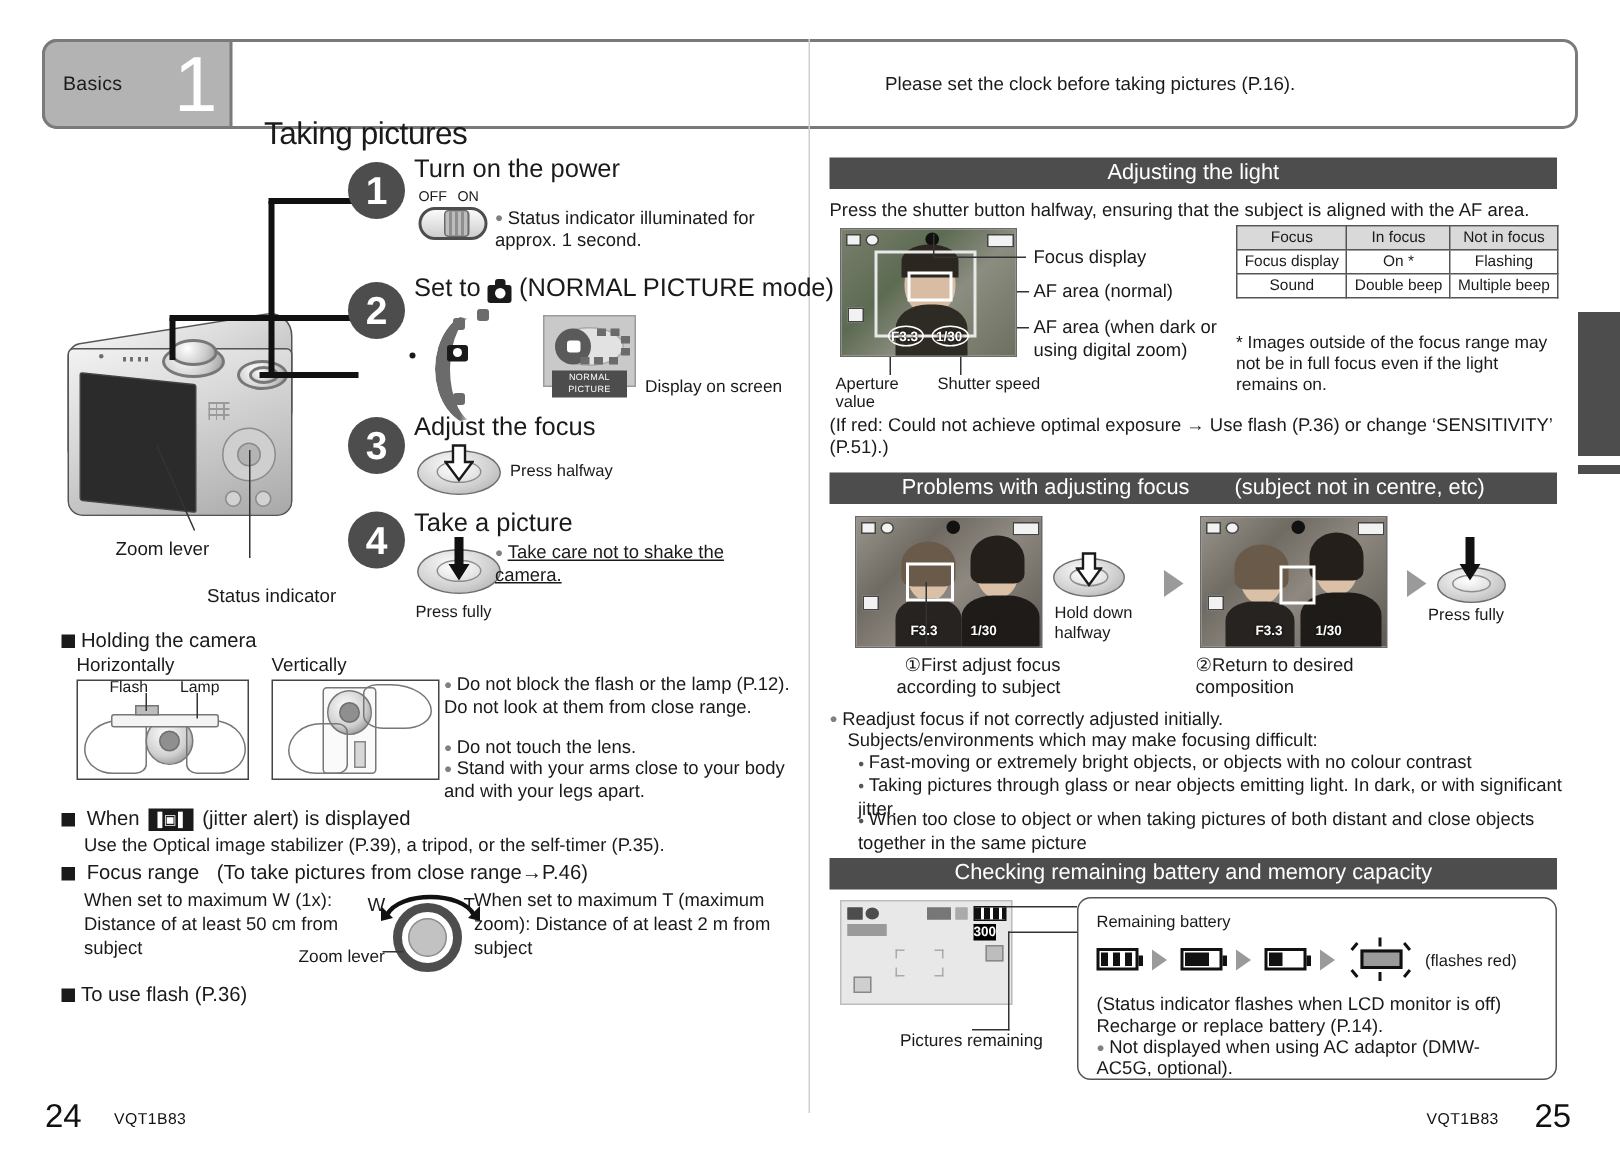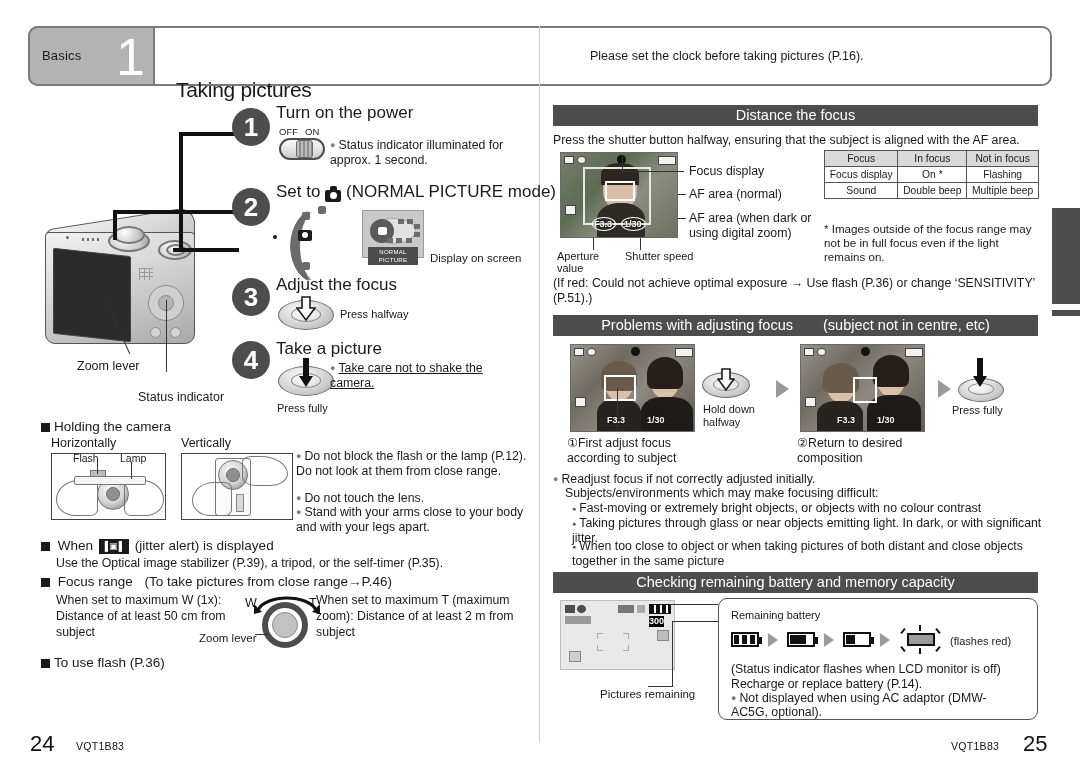--- a/index.html
+++ b/index.html
@@ -358,21 +358,21 @@
       <path d="M68 14 L60 22 L68 24 Z" fill="#111"></path>
     </svg>
     <div class="tsm" style="left:245px; top:597px; font-size:12.5px;">W</div>
     <div class="tsm" style="left:309px; top:597px; font-size:12.5px;">T</div>
     <div class="leader" style="left:255px; top:634px; width:14px; height:1.2px;"></div>
     <div class="tsm" style="left:199px; top:632px; font-size:11.5px;">Zoom lever</div>
   </div>
 
   <div class="t sqbullet" style="left:41px; top:655px; font-size:13.5px;">To use flash (P.36)</div>
 
-  <div class="sec-head" style="left:553px; top:105px; width:485px;">Distance the focus</div>
+  <div class="sec-head" style="left:553px; top:105px; width:485px;">Adjusting the light</div>
   <div class="t" style="left:553px; top:133px; width:490px;">Press the shutter button halfway, ensuring that the subject is aligned with the AF area.</div>
 
   <div class="shot" style="left:560px; top:152px; width:118px; height:86px; background:
      linear-gradient(135deg,#7a7f6e 0%,#5d6b52 35%,#8b8d80 60%,#6d705f 100%);">
     <div class="shot-icon" style="left:3px; top:3px; width:10px; height:8px;"></div>
     <div class="shot-icon" style="left:16px; top:3px; width:9px; height:8px; border-radius:50%;"></div>
     <div class="shot-icon" style="left:97px; top:3px; width:18px; height:9px;"></div>
     <div style="position:absolute;left:56px;top:2px;width:9px;height:9px;border-radius:50%;background:#111;"></div>
 
     <div style="position:absolute;left:42px;top:16px;width:34px;height:40px;border-radius:50% 50% 45% 45%;background:#d8bda4;"></div>
@@ -439,21 +439,21 @@
     <div style="position:absolute;left:26px;top:54px;width:44px;height:34px;border-radius:40% 40% 0 0;background:#262320;"></div>
     <div style="position:absolute;left:80px;top:20px;width:28px;height:34px;border-radius:50%;background:#d9c0a7;"></div>
     <div style="position:absolute;left:76px;top:12px;width:36px;height:32px;border-radius:50% 50% 20% 20%;background:#241f1b;"></div>
     <div style="position:absolute;left:70px;top:52px;width:52px;height:36px;border-radius:40% 40% 0 0;background:#1e1b18;"></div>
     <div class="afbr" style="left:33px; top:30px; width:32px; height:26px;"></div>
     <div class="shot-icon" style="left:4px;top:52px;width:11px;height:10px;"></div>
     <div class="shot-txt" style="left:36px; top:70px;">F3.3</div>
     <div class="shot-txt" style="left:76px; top:70px;">1/30</div>
   </div>
   <div class="leader" style="left:617px; top:388px; width:1.2px; height:42px;"></div>
-  <div class="t" style="left:567px; top:436px; width:140px; line-height:15px;">①First adjust focus according to subject</div>
+  <div class="t" style="left:567px; top:436px; width:140px; line-height:15px;text-align:right;">①First adjust focus according to subject</div>
 
   <div>
     <div class="shutter" style="left:702px; top:372px; width:48px; height:26px;"></div>
     <div class="shutter-in" style="left:713px; top:378px; width:26px; height:13px;"></div>
     <svg style="position:absolute;left:717px;top:368px;" width="18" height="24" viewBox="0 0 18 24">
       <path d="M5 1 H13 V11 H17 L9 22 L1 11 H5 Z" fill="#fff" stroke="#1a1a1a" stroke-width="1.6"></path>
     </svg>
   </div>
   <div class="tsm" style="left:703px; top:403px; width:56px; line-height:13px;">Hold down halfway</div>
   <div class="bigarrow" style="left:776px; top:380px;"></div>

